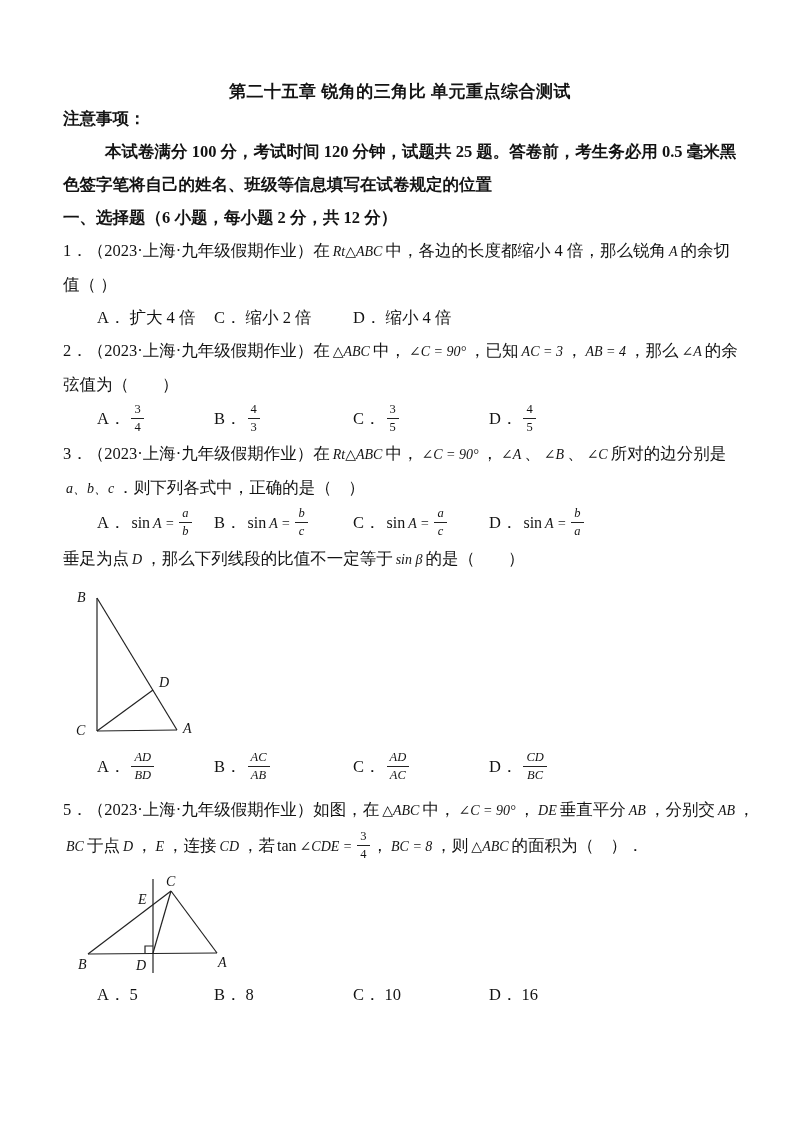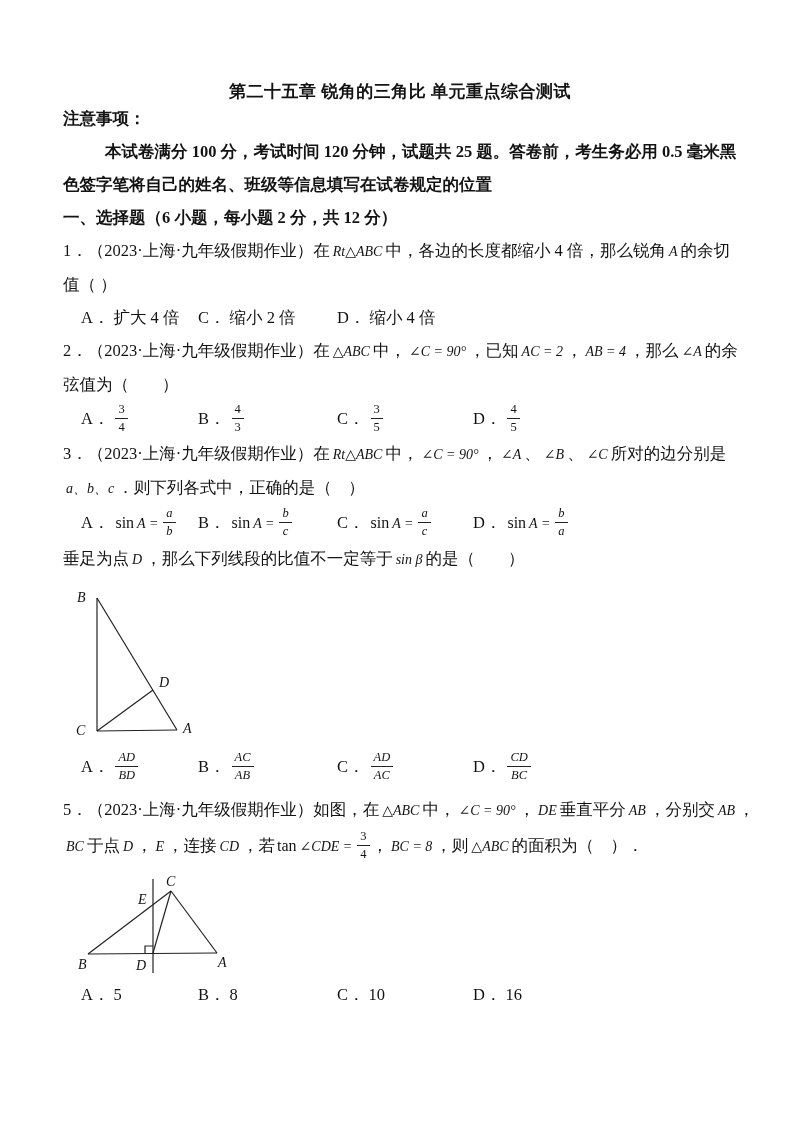--- a/index.html
+++ b/index.html
@@ -5,21 +5,21 @@
   * { margin:0; padding:0; box-sizing:border-box; }
   html,body { background:#ffffff; }
   body { width:793px; height:1122px; font-family:"Liberation Serif","DejaVu Serif",serif; color:#131313; }
   .page { position:relative; width:793px; height:1122px; overflow:hidden; background:#ffffff; padding:82px 56px 0 63px; }
   .title { font-size:17px; line-height:20px; font-weight:700; text-align:center; letter-spacing:.5px; }
   .ln { font-size:16.5px; line-height:33px; white-space:nowrap; }
   .b { font-weight:700; }
   .indent { padding-left:42px; }
   .m { font-style:italic; font-size:14px; margin:0 3px; }
   .fnm { font-style:normal; font-size:16px; margin-left:2px; }
-  .opts { display:grid; grid-template-columns:117px 139px 136px auto; margin-left:18px; font-size:16.5px; line-height:33px; }
+  .opts { display:grid; grid-template-columns:117px 139px 136px auto; margin-left:34px; font-size:16.5px; line-height:33px; }
   .opts.tall { line-height:36px; align-items:center; }
   .optlab { margin-right:4px; }
   .frac { display:inline-block; vertical-align:middle; text-align:center; font-size:12.5px; font-style:italic; line-height:1.15; margin:0 2px; position:relative; top:-2px; }
   .frac.up { font-style:normal; }
   .frac .fr-n { display:block; border-bottom:1px solid #222; padding:0 3px 1px; }
   .frac .fr-d { display:block; padding-top:1px; }
   .fig { margin:8px 0 0 12px; }
   .fig2 { margin:6px 0 0 12px; }
   .fig svg, .fig2 svg { display:block; }
   svg line, svg polyline { stroke:#222; stroke-width:1.2; fill:none; }
@@ -40,21 +40,21 @@
   <div class="ln b">一、选择题（6 小题，每小题 2 分，共 12 分）</div>
 
   <div class="ln"><span>1．</span><span>（2023·上海·九年级假期作业）</span><span>在</span><span class="m">Rt△ABC</span><span>中，各边的长度都缩小 4 倍，那么锐角</span><span class="m">A</span><span>的余切</span></div>
   <div class="ln">值（ ）</div>
   <div class="opts">
     <div><span class="optlab">A．</span><span>扩大 4 倍</span></div>
     <div><span class="optlab">C．</span><span>缩小 2 倍</span></div>
     <div><span class="optlab">D．</span><span>缩小 4 倍</span></div>
   </div>
 
-  <div class="ln"><span>2．</span><span>（2023·上海·九年级假期作业）</span><span>在</span><span class="m">△ABC</span><span>中，</span><span class="m">∠C = 90°</span><span>，已知</span><span class="m">AC = 2</span><span>，</span><span class="m">AB = 4</span><span>，那么</span><span class="m">∠A</span><span>的余</span></div>
+  <div class="ln"><span>2．</span><span>（2023·上海·九年级假期作业）</span><span>在</span><span class="m">△ABC</span><span>中，</span><span class="m">∠C = 90°</span><span>，已知</span><span class="m">AC = 3</span><span>，</span><span class="m">AB = 4</span><span>，那么</span><span class="m">∠A</span><span>的余</span></div>
   <div class="ln">弦值为（　　）</div>
   <div class="opts tall">
     <div><span class="optlab">A．</span><span class="frac up"><span class="fr-n">3</span><span class="fr-d">4</span></span></div>
     <div><span class="optlab">B．</span><span class="frac up"><span class="fr-n">4</span><span class="fr-d">3</span></span></div>
     <div><span class="optlab">C．</span><span class="frac up"><span class="fr-n">3</span><span class="fr-d">5</span></span></div>
     <div><span class="optlab">D．</span><span class="frac up"><span class="fr-n">4</span><span class="fr-d">5</span></span></div>
   </div>
 
   <div class="ln"><span>3．</span><span>（2023·上海·九年级假期作业）</span><span>在</span><span class="m">Rt△ABC</span><span>中，</span><span class="m">∠C = 90°</span><span>，</span><span class="m">∠A</span><span>、</span><span class="m">∠B</span><span>、</span><span class="m">∠C</span><span>所对的边分别是</span></div>
   <div class="ln"><span class="m">a、b、c</span><span>．则下列各式中，正确的是（　）</span></div>

